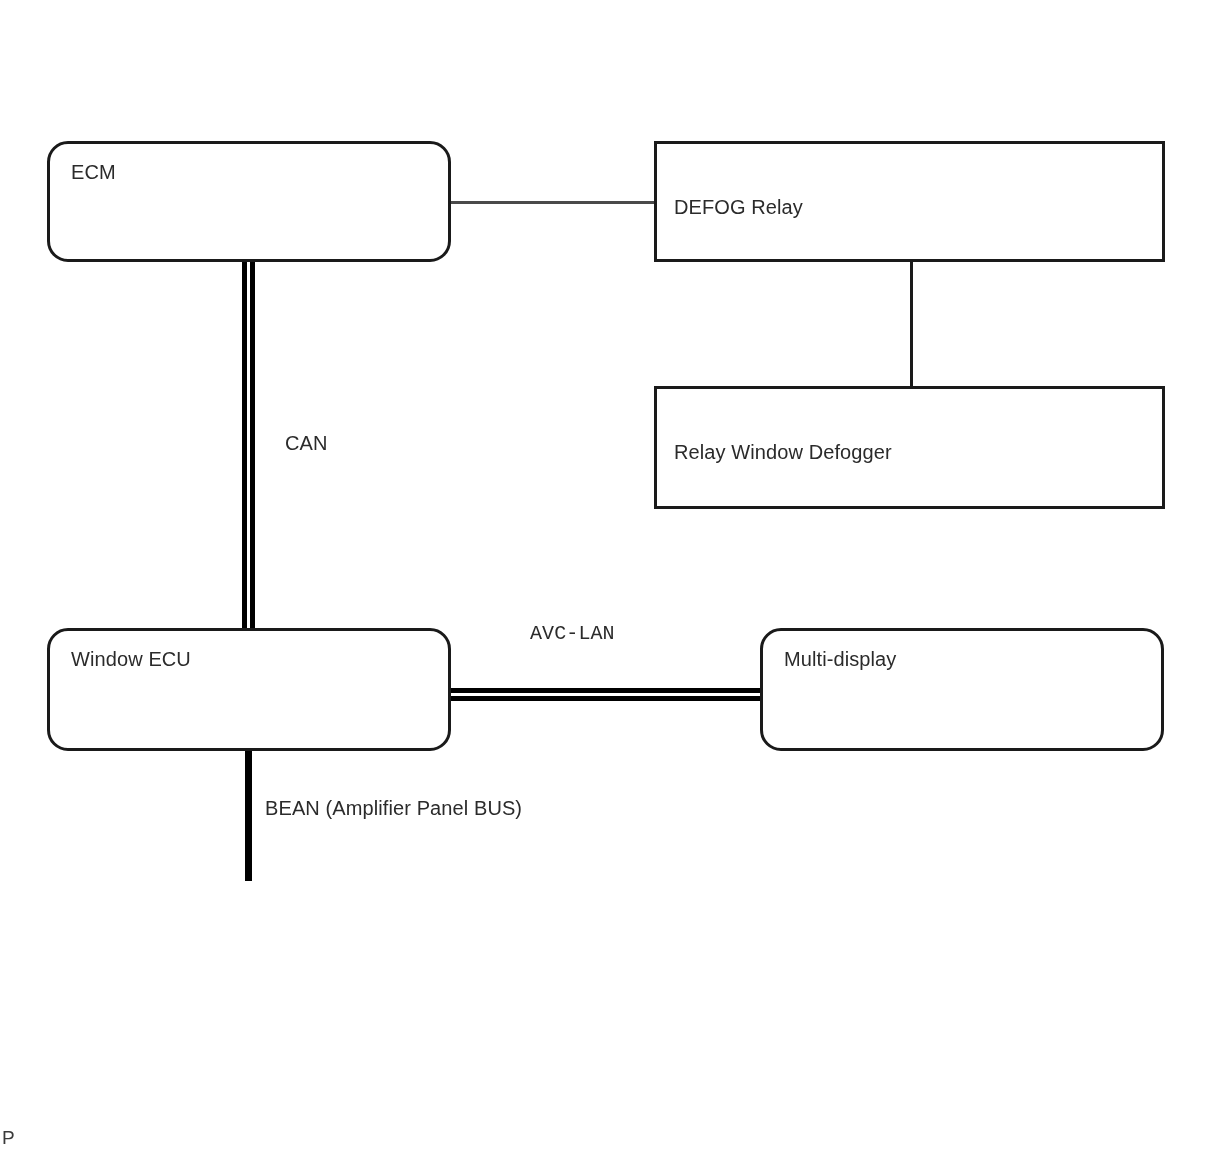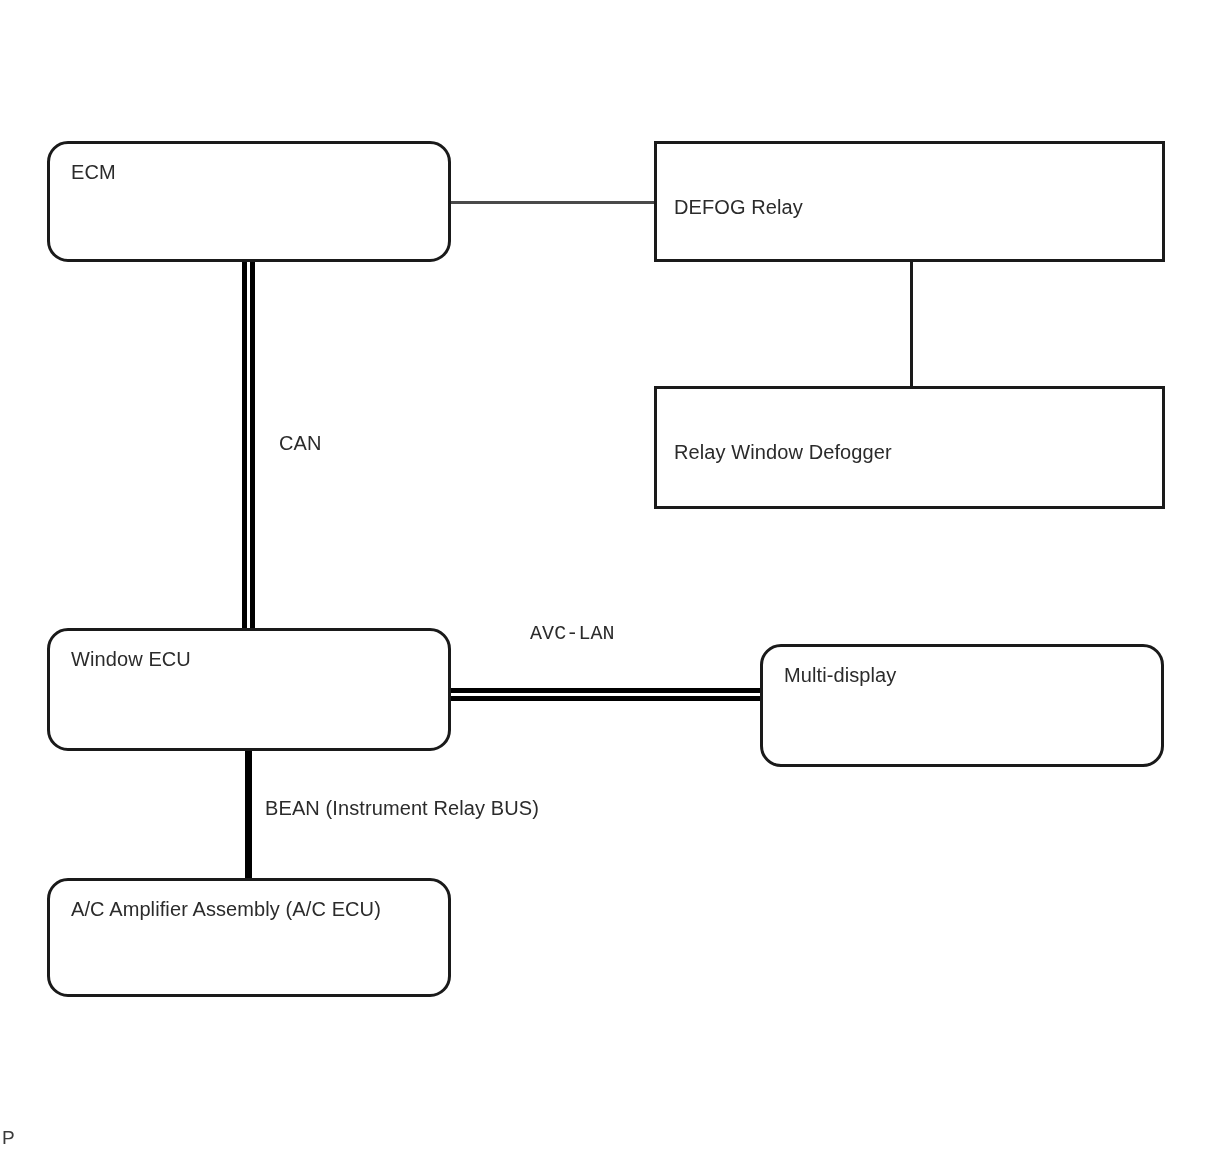--- a/index.html
+++ b/index.html
@@ -126,29 +126,26 @@
   </div>
 
   <div class="node sharp" style="left:654px; top:386px; width:511px; height:123px;">
     <div class="node-label">Relay Window Defogger</div>
   </div>
 
   <div class="node rounded" style="left:47px; top:628px; width:404px; height:123px;">
     <div class="node-label">Window ECU</div>
   </div>
 
-  <div class="node rounded" style="left:760px; top:644px; width:404px; height:123px;">
+  <div class="node rounded" style="left:760px; top:628px; width:404px; height:123px;">
     <div class="node-label">Multi-display</div>
   </div>
 
-  <div class="node rounded" style="left:47px; top:878px; width:404px; height:119px;">
-    <div class="node-label">A/C Amplifier Assembly (A/C ECU)</div>
-  </div>
 
-  <div class="edge-label" style="left:279px; top:431px;">CAN</div>
+  <div class="edge-label" style="left:285px; top:431px;">CAN</div>
 
   <div class="edge-label" style="left:530px; top:622px;font-family:Liberation Mono, monospace;">AVC-LAN</div>
 
-  <div class="edge-label" style="left:265px; top:796px;">BEAN (Instrument Relay BUS)</div>
+  <div class="edge-label" style="left:265px; top:796px;">BEAN (Amplifier Panel BUS)</div>
 
   <div class="corner-mark" style="left:2px; top:1128px;">P</div>
 
 </div>
 
 </body></html>

